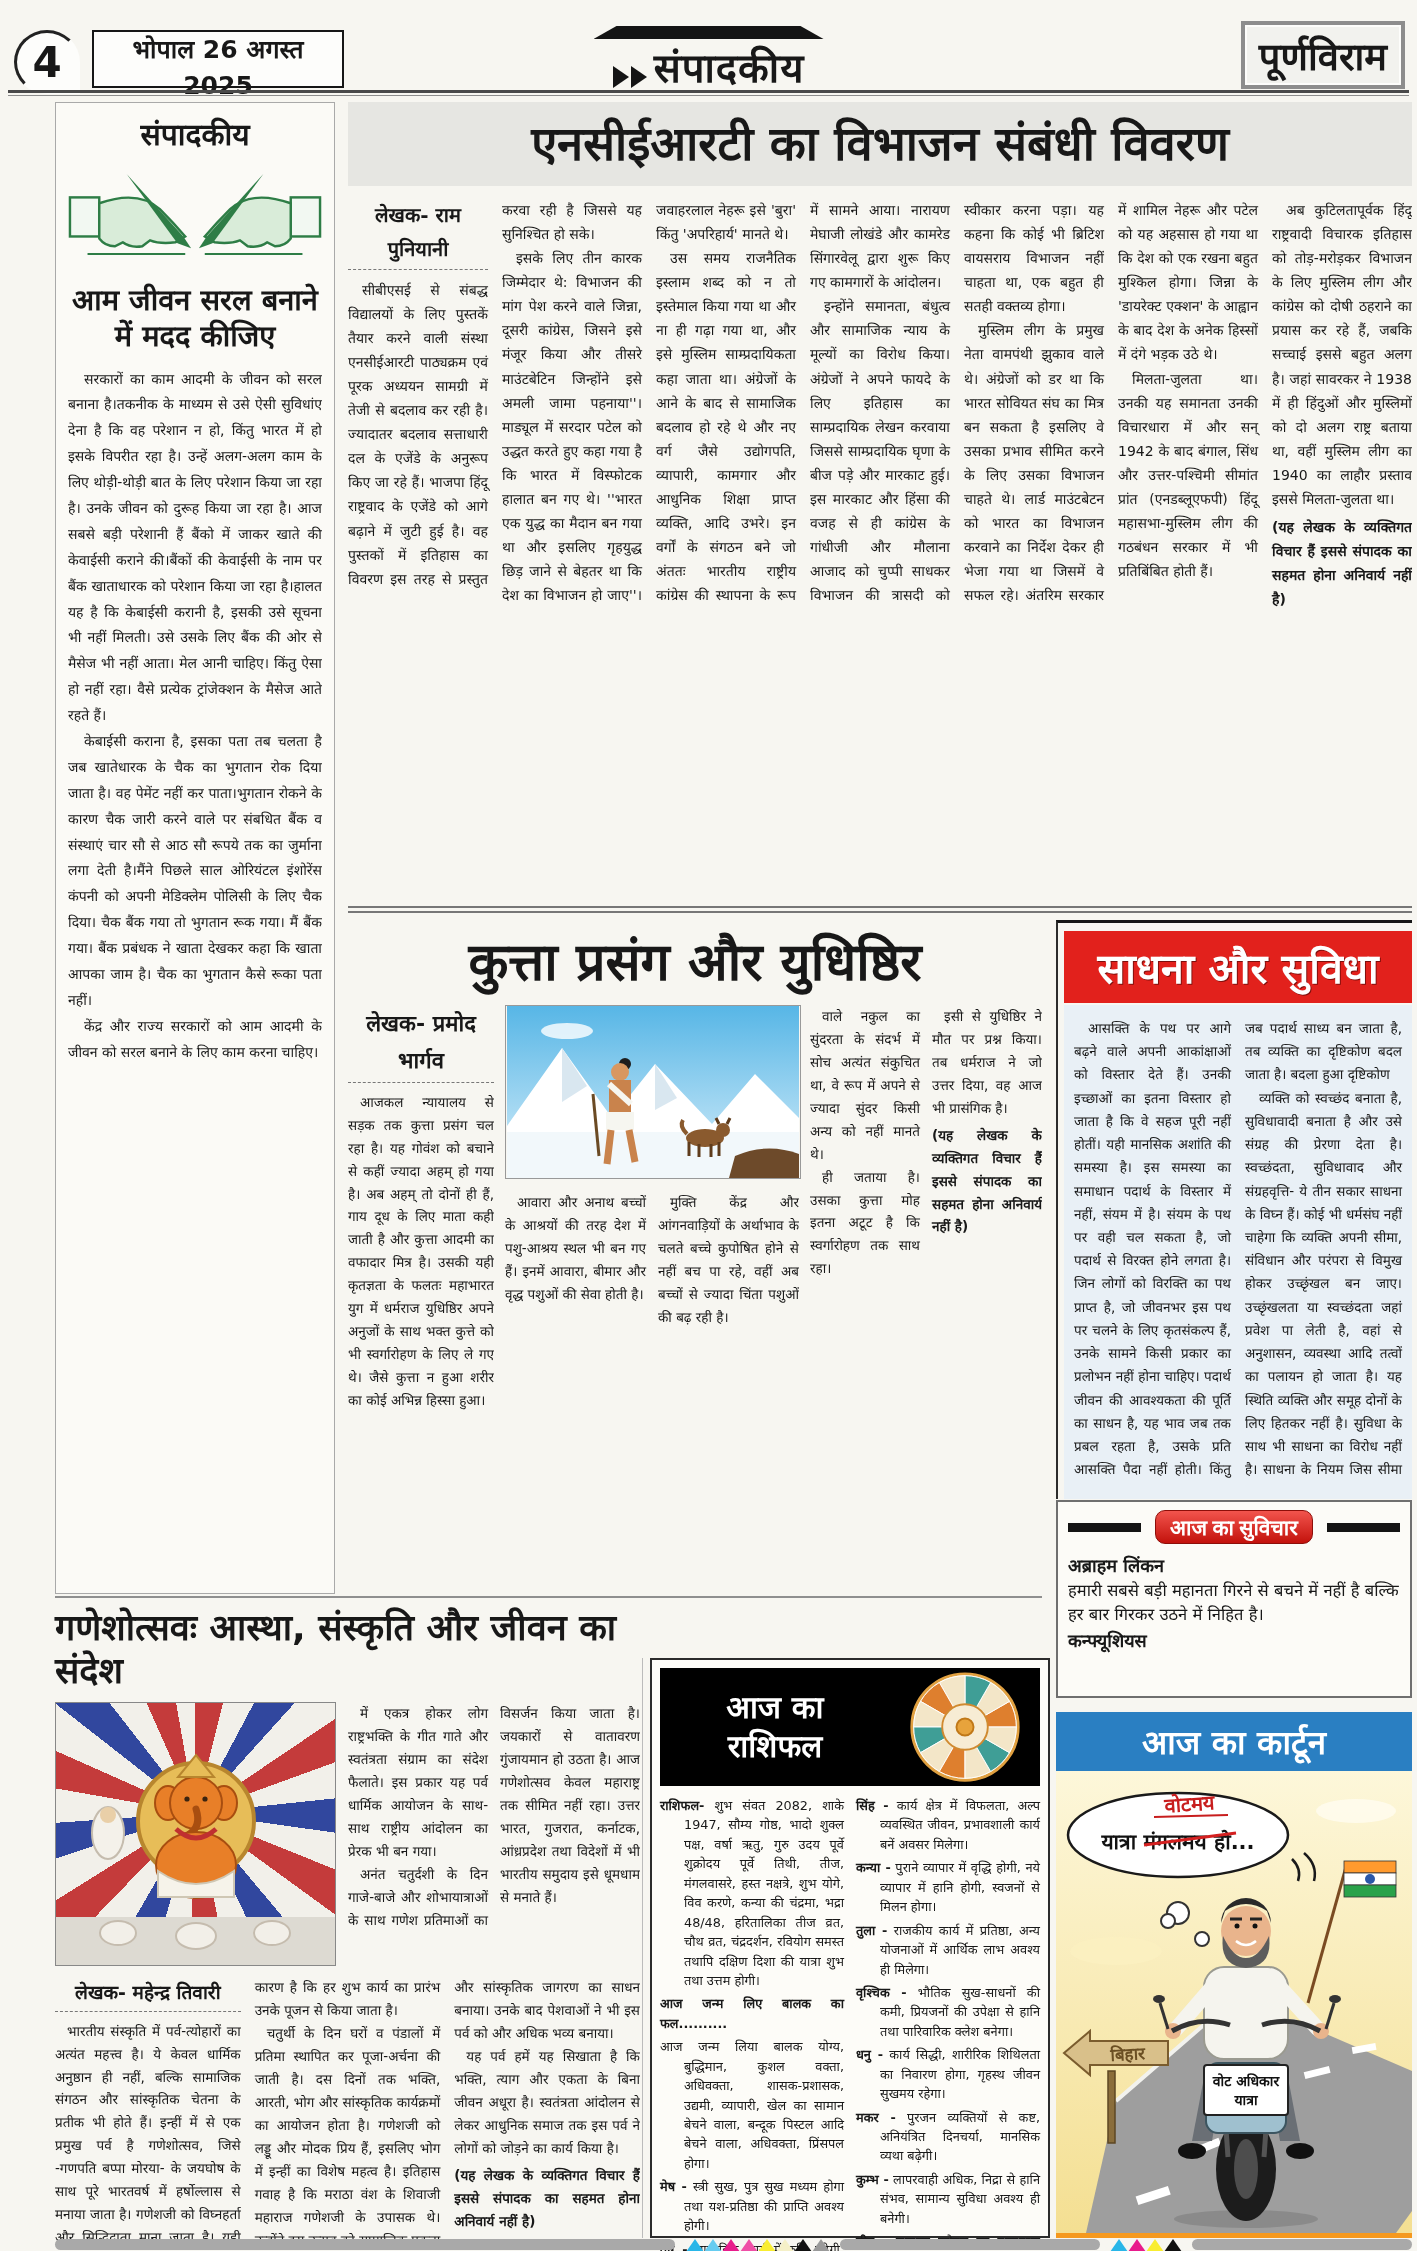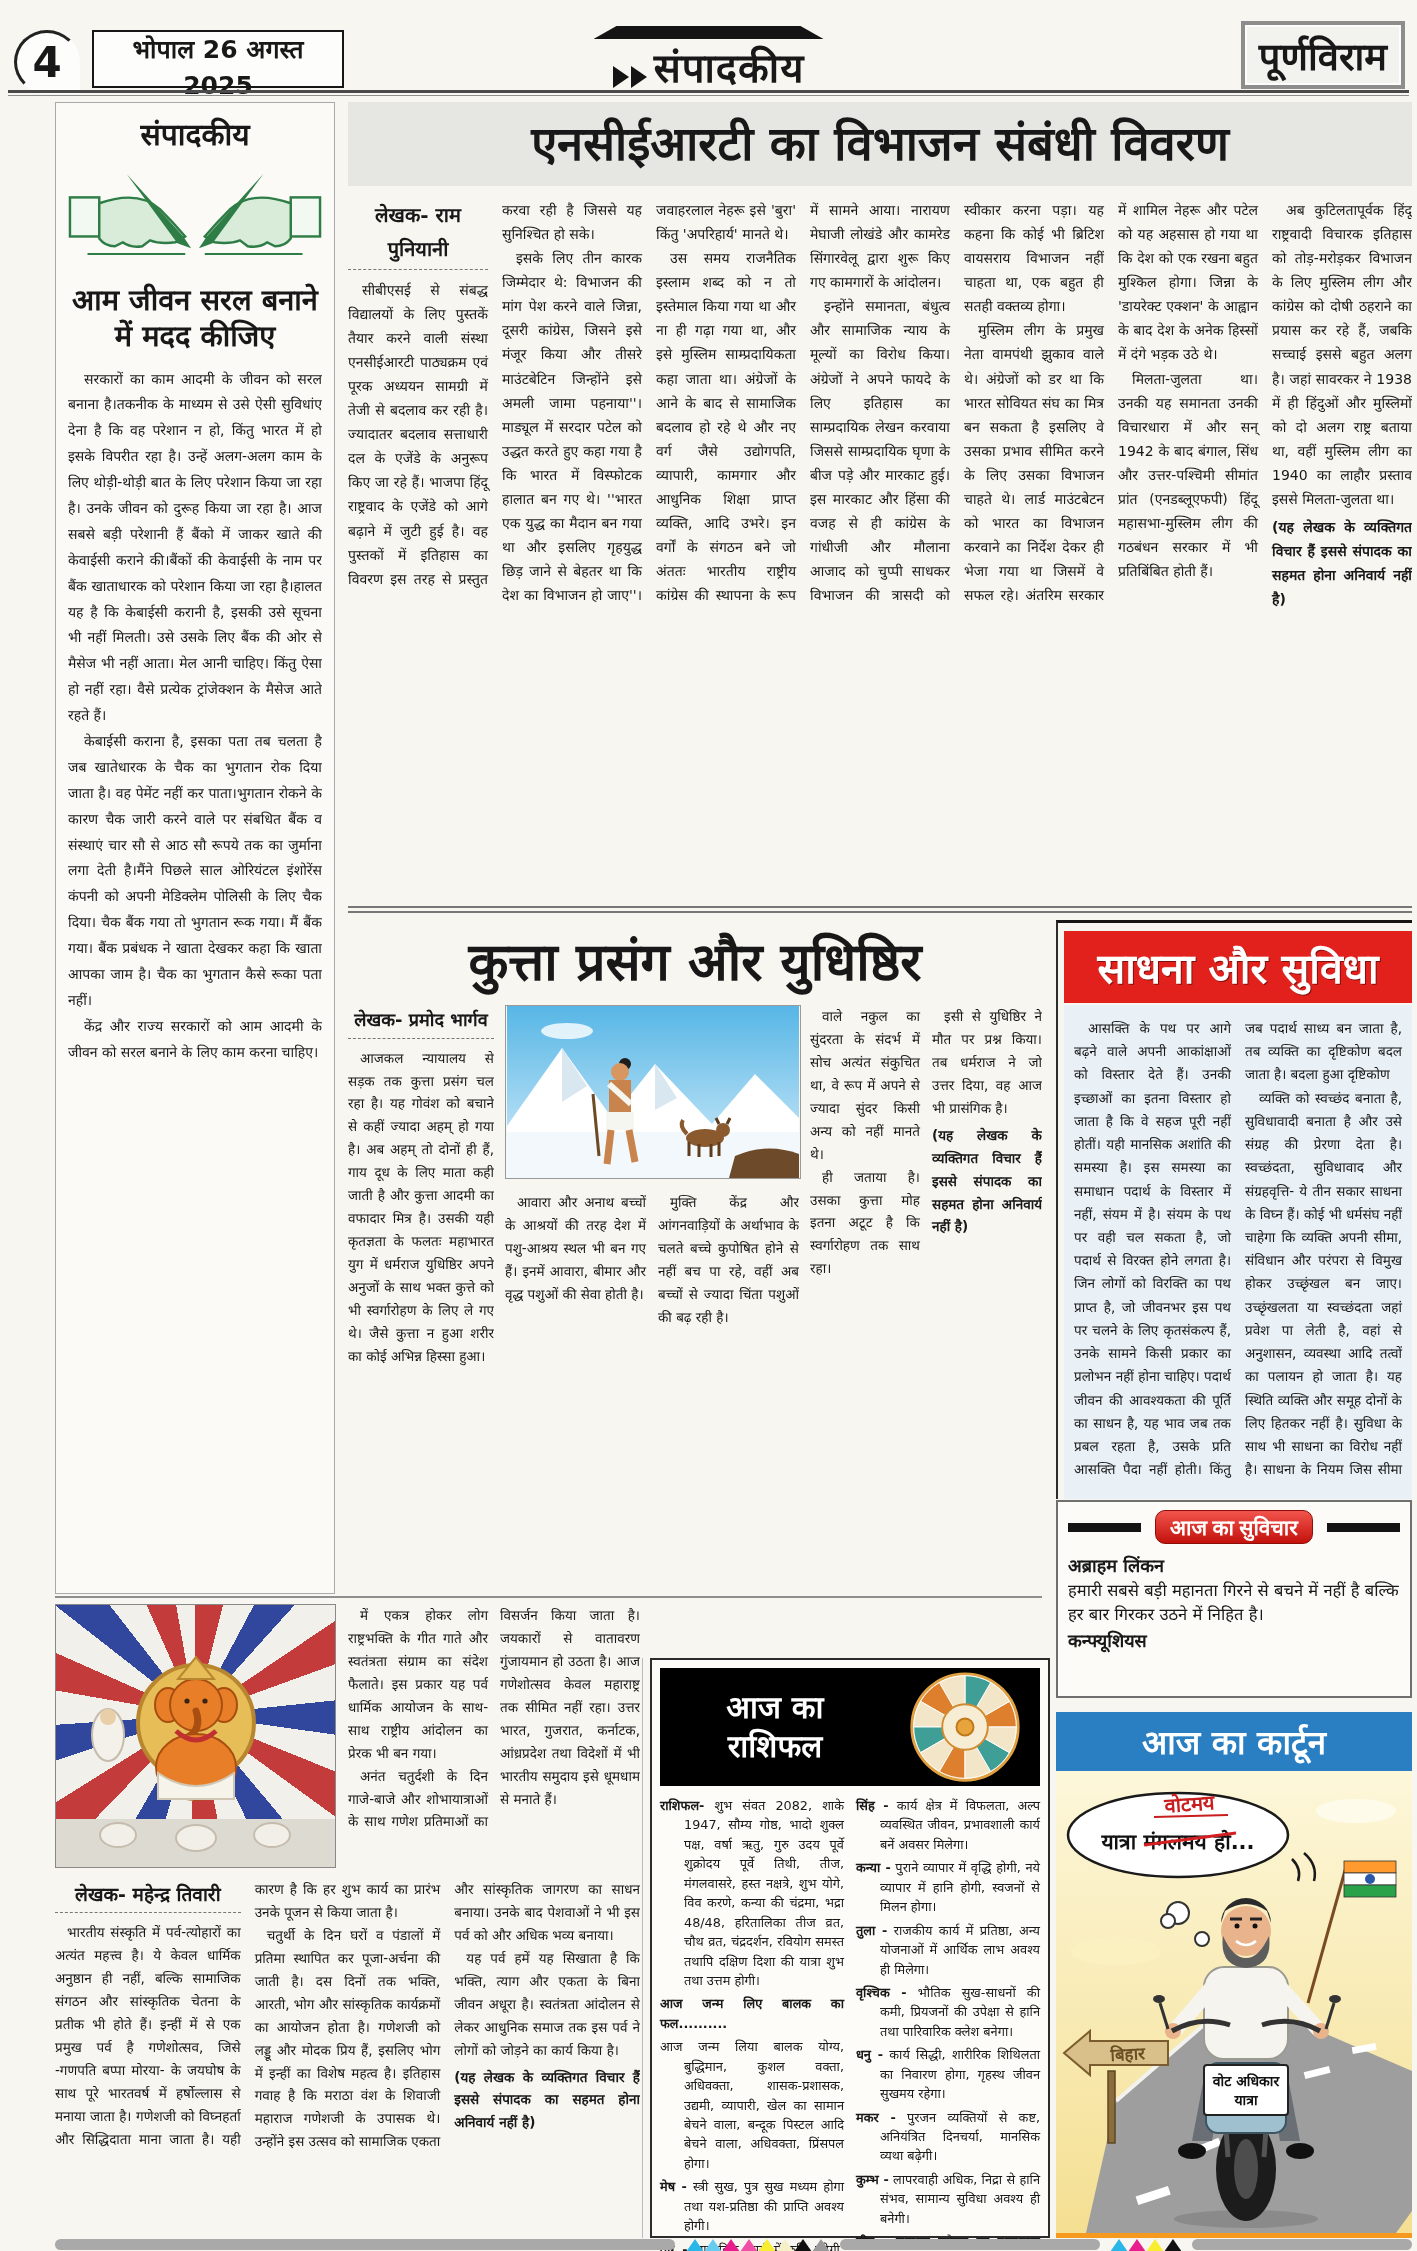--- a/index.html
+++ b/index.html
@@ -144,21 +144,21 @@
       <p>अब कुटिलतापूर्वक हिंदू राष्ट्रवादी विचारक इतिहास को तोड़-मरोड़कर विभाजन के लिए मुस्लिम लीग और कांग्रेस को दोषी ठहराने का प्रयास कर रहे हैं, जबकि सच्चाई इससे बहुत अलग है। जहां सावरकर ने 1938 में ही हिंदुओं और मुस्लिमों को दो अलग राष्ट्र बताया था, वहीं मुस्लिम लीग का 1940 का लाहौर प्रस्ताव इससे मिलता-जुलता था।</p>
       <p class="endnote">(यह लेखक के व्यक्तिगत विचार हैं इससे संपादक का सहमत होना अनिवार्य नहीं है)</p>
     </div>
   </div>
   <div class="abs dblrule"></div>
 
   <div class="abs kutta">
     <div class="kutta-h">कुत्ता प्रसंग और युधिष्ठिर</div>
     <div class="krow">
       <div class="kcolA just">
-        <div class="byline" style="font-size:18px">लेखक- प्रमोद भार्गव</div>
+        <div class="byline" style="font-size:22px">लेखक- प्रमोद भार्गव</div>
         <div class="byrule"></div>
         <p>आजकल न्यायालय से सड़क तक कुत्ता प्रसंग चल रहा है। यह गोवंश को बचाने से कहीं ज्यादा अहम् हो गया है। अब अहम् तो दोनों ही हैं, गाय दूध के लिए माता कही जाती है और कुत्ता आदमी का वफादार मित्र है। उसकी यही कृतज्ञता के फलतः महाभारत युग में धर्मराज युधिष्ठिर अपने अनुजों के साथ भक्त कुत्ते को भी स्वर्गारोहण के लिए ले गए थे। जैसे कुत्ता न हुआ शरीर का कोई अभिन्न हिस्सा हुआ।</p>
       </div>
       <div class="kcolB">
         <svg class="kimg" viewBox="0 0 292 172">
           <defs>
               <linearGradient id="sky" x1="0" y1="0" x2="0" y2="1">
             <stop offset="0" stop-color="#57b6e6"></stop>
                 <stop offset="1" stop-color="#d9effa"></stop>
               </linearGradient>
@@ -287,20 +287,21 @@
       <path d="M236,88 q10,10 6,22 M248,82 q14,12 10,28" stroke="#1a1a1a" stroke-width="2.5" fill="none"></path>
       <text x="122" y="78" font-size="21" font-weight="bold" fill="#111" text-anchor="middle">यात्रा मंगलमय हो...</text>
       <line x1="88" y1="74" x2="180" y2="62" stroke="#d42020" stroke-width="3"></line>
       <text x="134" y="40" font-size="20" font-weight="bold" fill="#c81e1e" text-anchor="middle" transform="rotate(-4 134 40)">वोटमय</text>
       <line x1="98" y1="46" x2="172" y2="44" stroke="#c81e1e" stroke-width="2"></line>
     </svg>
   </div>
 
   <div class="abs hline-g"></div>
   <div class="abs ganesh">
+    <div class="gan-h">गणेशोत्सवः आस्था, संस्कृति और जीवन का संदेश</div>
     <div class="gan-row">
       <div class="gan-photo">
         <svg viewBox="0 0 280 262" width="280" height="262" style="position:absolute;inset:0">
           <circle cx="140" cy="118" r="58" fill="#e7bd58" stroke="#b8862e" stroke-width="4"></circle>
           <ellipse cx="112" cy="100" rx="13" ry="17" fill="#e87f28" stroke="#a84e10" stroke-width="2"></ellipse>
           <ellipse cx="168" cy="100" rx="13" ry="17" fill="#e87f28" stroke="#a84e10" stroke-width="2"></ellipse>
           <circle cx="140" cy="100" r="26" fill="#e87f28" stroke="#a84e10" stroke-width="2"></circle>
           <path d="M122,74 L158,74 L140,52 Z" fill="#e7bd58" stroke="#b8862e" stroke-width="2"></path>
           <path d="M140,106 q6,18 -8,26 q-9,5 -6,14" stroke="#a84e10" stroke-width="7" fill="none" stroke-linecap="round"></path>
           <circle cx="131" cy="96" r="2.6" fill="#3a2410"></circle>

